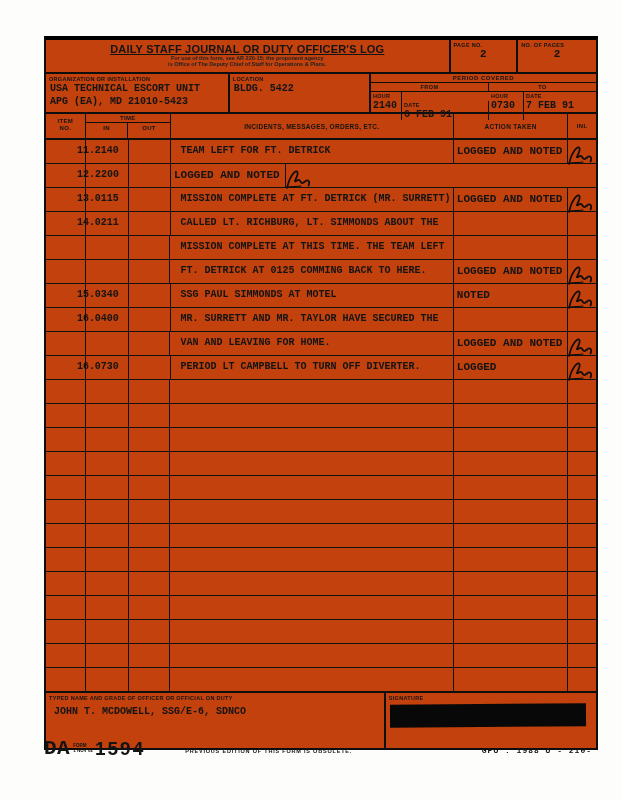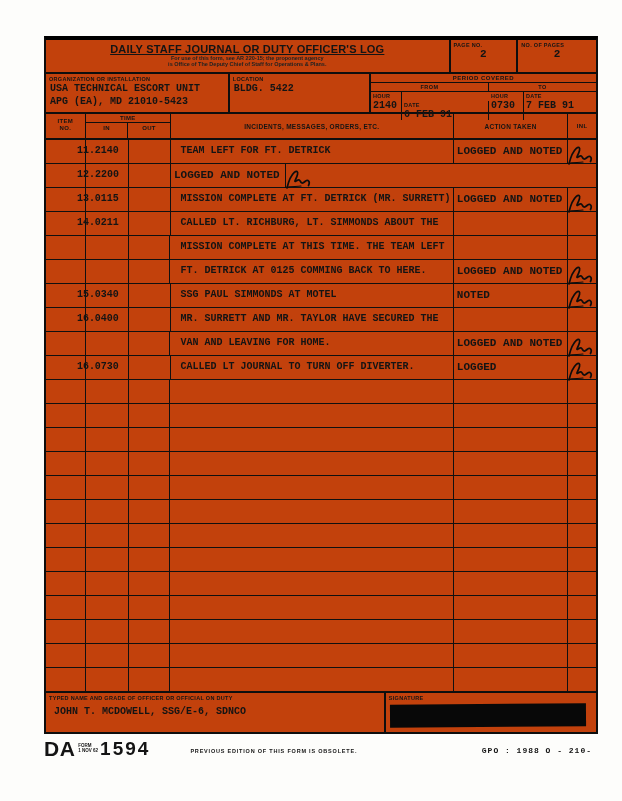--- a/index.html
+++ b/index.html
@@ -58,29 +58,29 @@
   .td-item { width:40px; text-align:center;padding-left:31px; }
   .td-in { width:43px; text-align:center; }
   .td-out { width:42px; }
   .td-inc { width:285px; padding-left:10px; }
   .td-act { width:115px; padding-left:3px; font-size:11px; }
   .td-inl { width:28px; border-right:none; position:relative; }
   .sig { position:absolute; top:3px; left:-3px; width:34px; height:26px; z-index:3; display:none; }
   .signed .sig { display:block; }
 
   
-  .bband { display:flex; height:40px; border-top:.5px solid #0e0e0e; }
+  .bband { display:flex; height:56px; border-top:.5px solid #0e0e0e; }
   .typed-cell { width:341px; border-right:2px solid #0e0e0e; }
   .typed-cell .mono-val { padding:5px 0 0 8px; }
   .sig-cell { width:211px; position:relative; }
   .redaction { position:absolute; left:4px; top:11px; width:196px; height:23px; background:#080808; transform:rotate(-.4deg); }
 
   
   .footer { position:absolute; left:44px; top:740px; width:556px; display:flex; align-items:flex-start; }
-  .da-big { font-size:21px; font-weight:bold; letter-spacing:.5px; line-height:18px; }
+  .da-big { font-size:21px; font-weight:bold; letter-spacing:.5px; line-height:18px;font-family:Liberation Mono, monospace; }
   .form-stack { font-size:4.5px; font-weight:bold; line-height:5px; margin:3px 2px 0 3px; }
   .num-big { font-size:19px; font-weight:bold; letter-spacing:2px; line-height:18px; }
   .obsolete { font-size:5.5px; font-weight:bold; letter-spacing:.8px; margin:8px 0 0 40px; }
   .gpo { font-family:"Liberation Mono", monospace; font-size:8px; font-weight:600; letter-spacing:1px; margin:6px 0 0 auto; padding-right:8px;padding-left:48px; }
 </style>
 </head>
 <body>
 
 <div class="page">
   <div class="form">
@@ -269,21 +269,21 @@
         <path d="M4 21 C 8 4, 16 1, 14.5 7.5 C 13.5 12, 9.5 16.5, 14 13.5 C 18.5 10.5, 16.5 19.5, 22 14.5 C 25 11.8, 27.5 14.5, 25.5 18.5" stroke="#0c0c0c" stroke-width="1.7" stroke-linecap="round"></path>
         <path d="M2.5 20.5 C 9 19.2, 14 19.8, 18 19" stroke="#0c0c0c" stroke-width="1.2" stroke-linecap="round"></path>
       </svg>
     </div>
   </div>
 
   <div class="trow signed">
     <div class="td td-item">16.</div>
     <div class="td td-in">0730</div>
     <div class="td td-out"></div>
-    <div class="td td-inc">CALLED LT JOURNAL TO TURN OFF DIVERTER.</div>
+    <div class="td td-inc">PERIOD LT CAMPBELL TO TURN OFF DIVERTER.</div>
     <div class="td td-act">LOGGED</div>
     <div class="td td-inl">
       <svg class="sig" viewBox="0 0 34 26" fill="none">
         <path d="M4 21 C 8 4, 16 1, 14.5 7.5 C 13.5 12, 9.5 16.5, 14 13.5 C 18.5 10.5, 16.5 19.5, 22 14.5 C 25 11.8, 27.5 14.5, 25.5 18.5" stroke="#0c0c0c" stroke-width="1.7" stroke-linecap="round"></path>
         <path d="M2.5 20.5 C 9 19.2, 14 19.8, 18 19" stroke="#0c0c0c" stroke-width="1.2" stroke-linecap="round"></path>
       </svg>
     </div>
   </div>
 
   <div class="trow">

